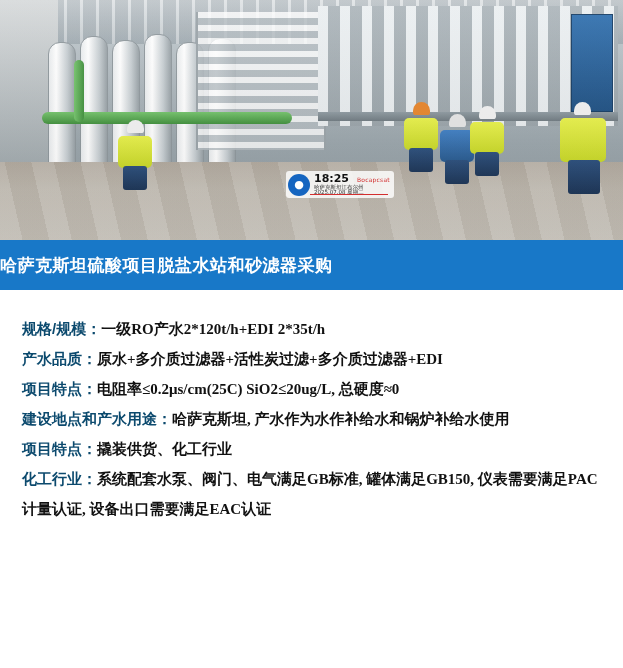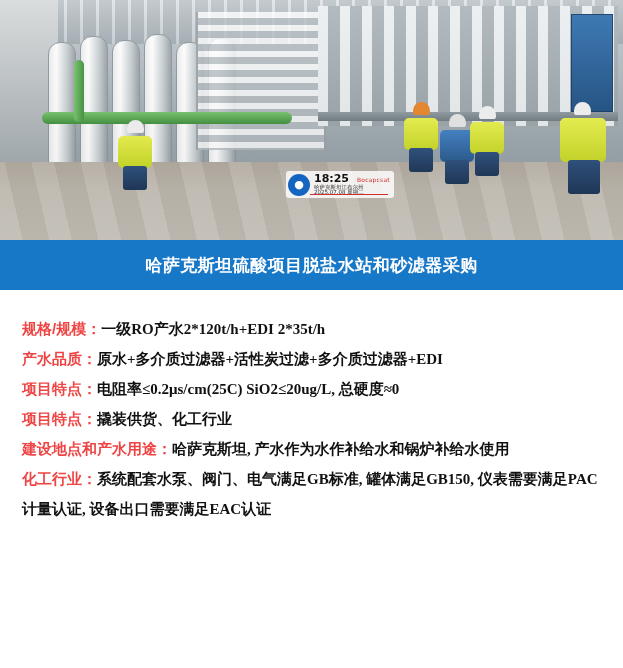--- a/index.html
+++ b/index.html
@@ -199,42 +199,41 @@
     background: #d32f2f;
   }
 
   
   .title-bar {
     width: 623px;
     height: 50px;
     background: #1878c8;
     display: flex;
     align-items: center;
-    justify-content: center;
   }
   .title-bar .title-text {
     color: #ffffff;
     font-size: 17px;
     font-weight: bold;
     letter-spacing: .5px;
   }
 
   
   .spec-body {
     padding: 24px 18px 0 22px;
   }
   .spec-row {
     font-size: 15px;
     line-height: 30px;
     color: #111111;
     margin-bottom: 0;
   }
   .spec-row .label {
     font-weight: bold;
-    color: #ef4444;
+    color: #0c4a6e;
   }
   .spec-row .value {
     font-weight: bold;
     color: #111111;
     font-family: Liberation Serif, serif;
   }
 </style>
 </head>
 <body>
 
@@ -317,25 +316,25 @@
 
     <div class="spec-row">
       <span class="label">产水品质：</span><span class="value">原水+多介质过滤器+活性炭过滤+多介质过滤器+EDI</span>
     </div>
 
     <div class="spec-row">
       <span class="label">项目特点：</span><span class="value">电阻率≤0.2μs/cm(25C) SiO2≤20ug/L, 总硬度≈0</span>
     </div>
 
     <div class="spec-row">
+      <span class="label">建设地点和产水用途：</span><span class="value">哈萨克斯坦, 产水作为水作补给水和锅炉补给水使用</span>
+    </div>
+
+    <div class="spec-row">
       <span class="label">项目特点：</span><span class="value">撬装供货、化工行业</span>
-    </div>
-
-    <div class="spec-row">
-      <span class="label">建设地点和产水用途：</span><span class="value">哈萨克斯坦, 产水作为水作补给水和锅炉补给水使用</span>
     </div>
 
     <div class="spec-row">
       <span class="label">化工行业：</span><span class="value">系统配套水泵、阀门、电气满足GB标准, 罐体满足GB150, 仪表需要满足PAC计量认证, 设备出口需要满足EAC认证</span>
     </div>
 
   </div>
 </div>
 
 </body></html>

